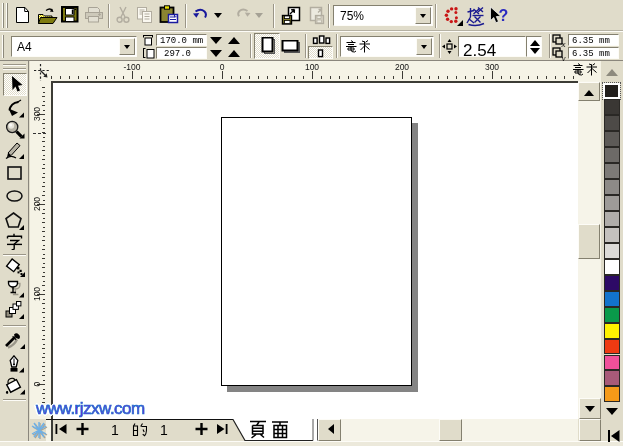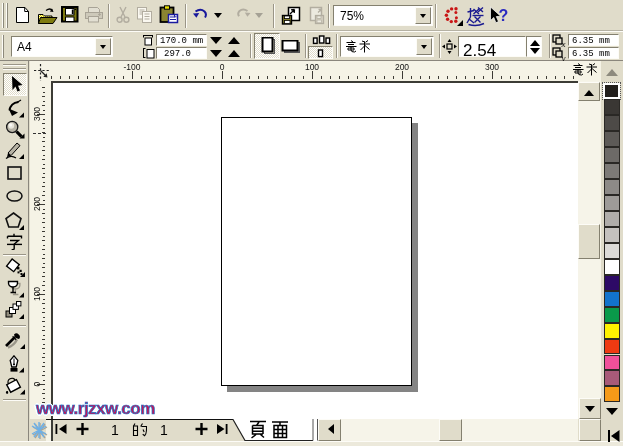--- a/index.html
+++ b/index.html
@@ -168,21 +168,21 @@
   </div>
 <div class="abs" id="ic-help" style="left:488px;top:5px">
     <svg width="22" height="22">
       <path d="M2.5 2 l0 13.5 3.3 -3 2.1 5.2 2.6 -1.1 -2.2 -5 4.4 -0.4 z" fill="#000" stroke="#fff" stroke-width=".7"></path>
       <text x="10.5" y="16" font-family="Liberation Sans" font-weight="bold" font-size="16" fill="#2a2ac0">?</text>
     </svg>
   </div>
 
 <div class="abs" id="tb2" style="left:0;top:31px;width:623px;height:30px;border-top:1px solid #fdfcf7;border-bottom:1px solid #8a867c"></div>
 <div class="abs grip" style="left:2px;top:35px;height:23px"></div>
-<div class="abs combo" style="left:11px;top:36px;width:102px;height:21px;font-size:12px">
+<div class="abs combo" style="left:11px;top:36px;width:126px;height:21px;font-size:12px">
   <span style="position:absolute;left:5px;top:3px">A4</span>
   <div class="btn">
       <div class="tri-d" style="margin:6px auto;border-left-width:3px;border-right-width:3px;border-top-width:4px"></div>
     </div>
 </div>
 <div class="abs" id="ic-pw" style="left:142px;top:34px">
     <svg width="13" height="12">
       <path d="M1 1.5 h10 M1.5 1 v2.5 M10.5 1 v2.5" stroke="#000" fill="none"></path>
       <rect x="3" y="4" width="6.5" height="7" fill="#fff" stroke="#000"></rect>
     </svg>
@@ -670,21 +670,21 @@
     <div style="position:absolute;left:3px;top:325.2999999999999px;width:16px;height:15.9px;background:#f59a18;border:1px solid #2a2825"></div>
     <div style="position:absolute;left:5px;top:347.1999999999999px;width:0;height:0;border-left:6px solid transparent;border-right:6px solid transparent;border-top:7px solid #000"></div>
     <div style="position:absolute;left:6px;top:368.1999999999999px">
       <svg width="14" height="14">
         <rect x="1" y="1" width="2" height="12" fill="#000"></rect>
         <path d="M12.5 1 v12 l-8.5 -6 z" fill="#000"></path>
       </svg>
     </div>
   </div>
 
-<div class="abs" id="wm" style="left:36px;top:399px;width:180px;height:22px;font-weight:bold;font-size:17px;letter-spacing:-0.5px;color:#be185d;text-shadow:-2px 0 0 #fff,2px 0 0 #fff,0 -2px 0 #fff,0 2px 0 #fff,-1px -1px 0 #fff,1px -1px 0 #fff,-1px 1px 0 #fff,1px 1px 0 #fff;-webkit-text-stroke:0.7px #1a78cc">www.rjzxw.com</div>
+<div class="abs" id="wm" style="left:36px;top:399px;width:180px;height:22px;font-weight:normal;font-size:17px;letter-spacing:-0.5px;color:#6d28d9;text-shadow:-2px 0 0 #fff,2px 0 0 #fff,0 -2px 0 #fff,0 2px 0 #fff,-1px -1px 0 #fff,1px -1px 0 #fff,-1px 1px 0 #fff,1px 1px 0 #fff;-webkit-text-stroke:0.7px #1a78cc">www.rjzxw.com</div>
 <div class="abs" style="left:30px;top:420px">
     <svg width="20" height="22">
       <g stroke="#a8a496" stroke-width="1.4">
         <path d="M10 3 v16 M3 7 l14 8 M17 7 L3 15 M5 4 l10 14 M15 4 L5 18"></path>
       </g>
       <g stroke="#6cb0e8" stroke-width="1.4">
         <path d="M9 2 v16 M2 6 l14 8 M16 6 L2 14 M4 3 l10 14 M14 3 L4 17"></path>
       </g>
     </svg>
   </div>

